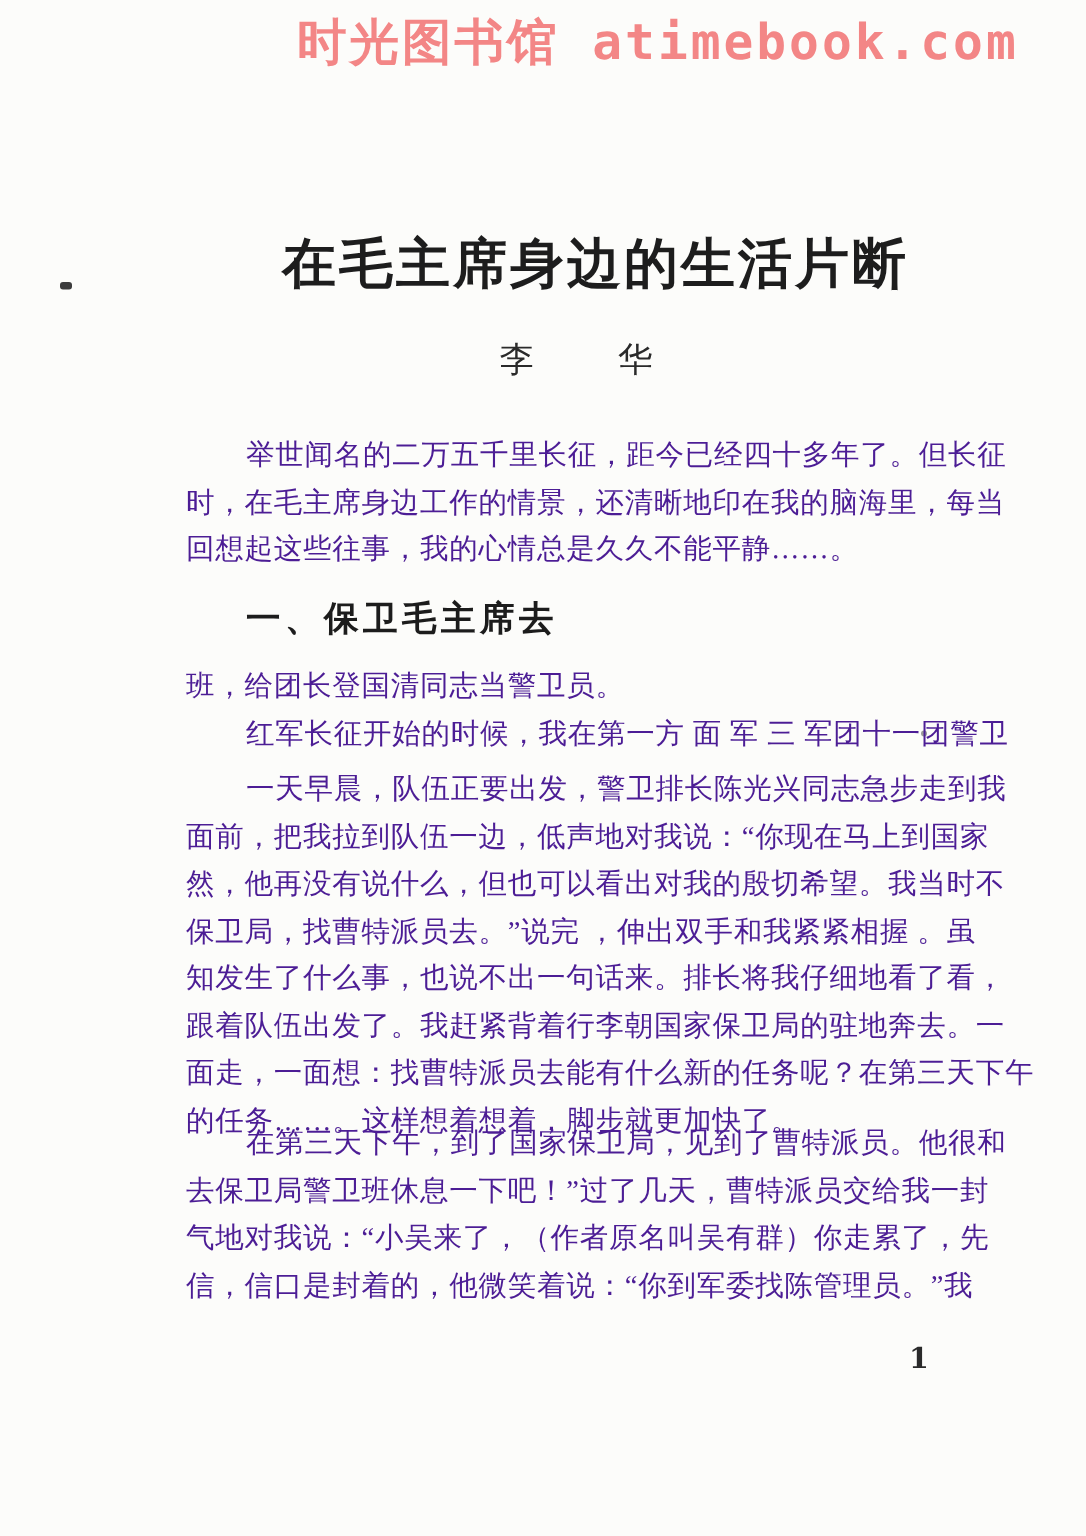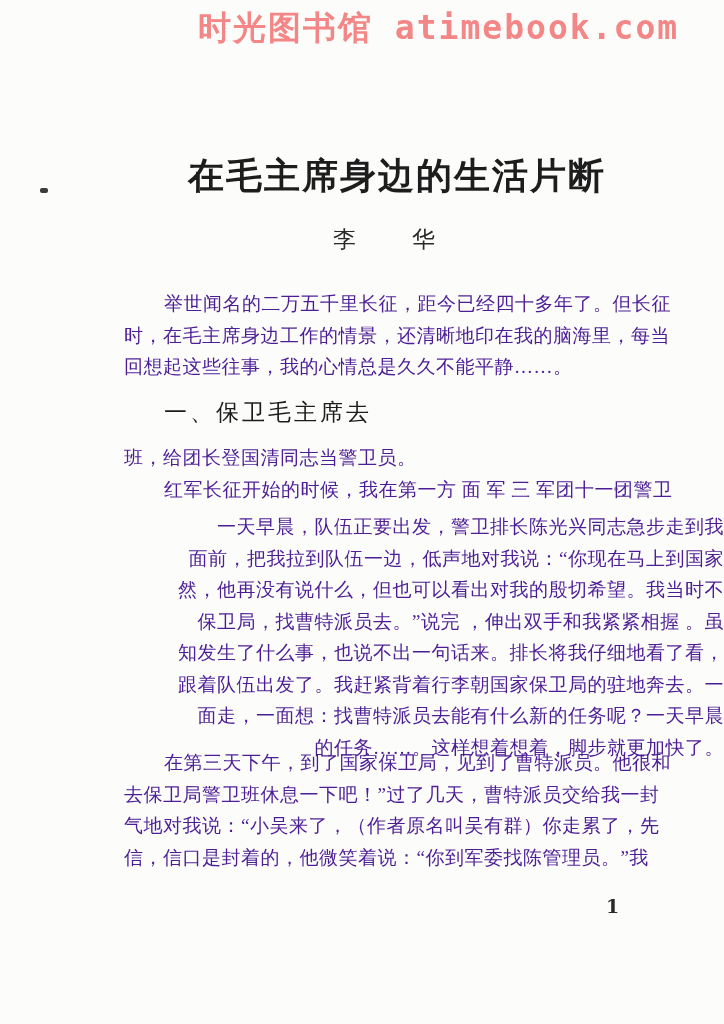--- a/index.html
+++ b/index.html
@@ -45,21 +45,21 @@
     font-size:19px;
     letter-spacing:0.5px;
     white-space:nowrap;
     color:#4c1d95;
   }
   .line.indent{padding-left:40px;}
   .section-heading{
     position:absolute;left:164px;top:397px;
     margin:0;
     font-family:"Liberation Sans","DejaVu Sans",sans-serif;
-    font-weight:normal;
+    font-weight:bold;
     font-size:23px;
     letter-spacing:3px;
     color:#1c1c1c;
     white-space:nowrap;
   }
   .page-number{
     position:absolute;left:606px;top:895px;
     font-family:"DejaVu Serif",serif;
     font-weight:bold;
     font-size:19px;
@@ -96,28 +96,28 @@
       <div class="line indent">举世闻名的二万五千里长征，距今已经四十多年了。但长征</div>
       <div class="line">时，在毛主席身边工作的情景，还清晰地印在我的脑海里，每当</div>
       <div class="line">回想起这些往事，我的心情总是久久不能平静……。</div>
     </div>
 
     <div class="para" style="top:442px;">
       <div class="line">班，给团长登国清同志当警卫员。</div>
       <div class="line indent">红军长征开始的时候，我在第一方 面 军 三 军团十一团警卫</div>
     </div>
 
-    <div class="para" style="top:511px;text-align:right;">
+    <div class="para" style="top:511px;">
       <div class="line indent">一天早晨，队伍正要出发，警卫排长陈光兴同志急步走到我</div>
       <div class="line">面前，把我拉到队伍一边，低声地对我说：“你现在马上到国家</div>
       <div class="line">然，他再没有说什么，但也可以看出对我的殷切希望。我当时不</div>
       <div class="line">保卫局，找曹特派员去。”说完 ，伸出双手和我紧紧相握 。虽</div>
       <div class="line">知发生了什么事，也说不出一句话来。排长将我仔细地看了看，</div>
       <div class="line">跟着队伍出发了。我赶紧背着行李朝国家保卫局的驻地奔去。一</div>
-      <div class="line">面走，一面想：找曹特派员去能有什么新的任务呢？一天早晨</div>
+      <div class="line">面走，一面想：找曹特派员去能有什么新的任务呢？在第三天下午</div>
       <div class="line">的任务……。这样想着想着，脚步就更加快了。</div>
     </div>
 
     <div class="para" style="top:747px;">
       <div class="line indent">在第三天下午，到了国家保卫局，见到了曹特派员。他很和</div>
       <div class="line">去保卫局警卫班休息一下吧！”过了几天，曹特派员交给我一封</div>
       <div class="line">气地对我说：“小吴来了，（作者原名叫吴有群）你走累了，先</div>
       <div class="line">信，信口是封着的，他微笑着说：“你到军委找陈管理员。”我</div>
     </div>
 

